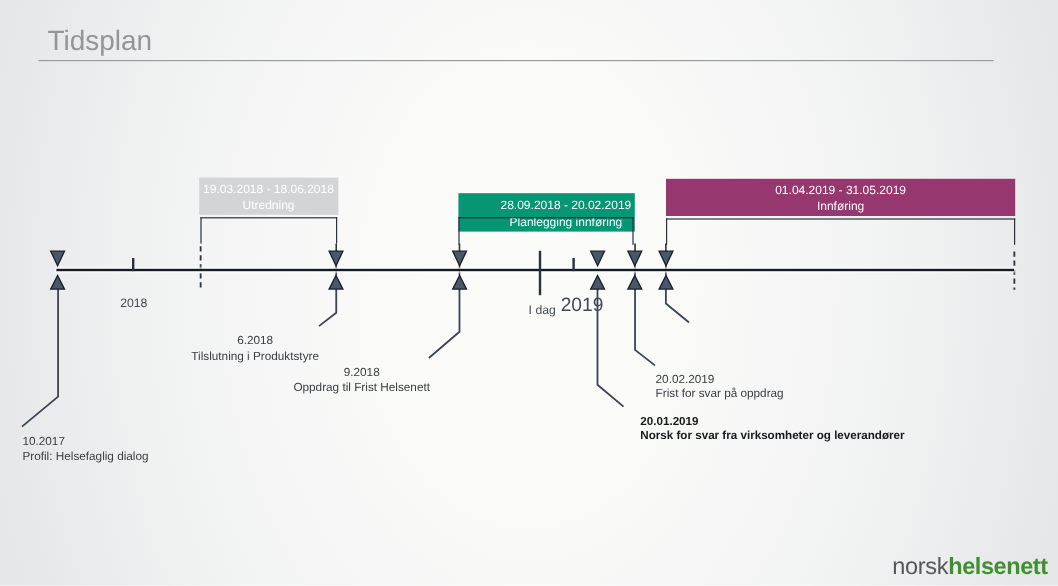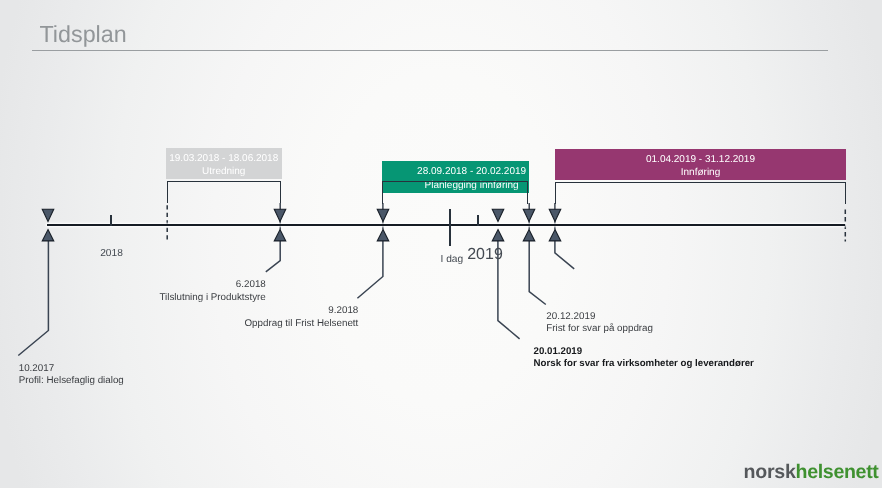--- a/index.html
+++ b/index.html
@@ -13,21 +13,21 @@
   }
   .abs{position:absolute;}
   .txt{position:absolute;white-space:nowrap;line-height:1;}
 
   
   #title{left:39.5px;top:23.2px;font-size:23.3px;color:#929699;font-weight:400;}
   #title-rule{left:32px;top:50px;width:796px;height:1px;background:#9a9ea1;}
 
   
   #logo{left:743.5px;top:463px;font-size:19.6px;line-height:1;letter-spacing:-0.25px;}
-  #logo .n{color:#55585b;font-weight:700;}
+  #logo .n{color:#55585b;font-weight:400;}
   #logo .h{color:#3f9130;font-weight:700;letter-spacing:-0.35px;}
 
   
   #axis{left:47px;top:223.7px;width:798px;height:2.2px;background:#161c24;
         box-shadow:0 0 2.2px 1.1px rgba(255,255,255,.95);}
 
   .tick{position:absolute;background:#28323c;width:1.6px;}
   #tick-2018{left:110.1px;top:215.2px;height:10.5px;}
   #tick-2019{left:477.2px;top:215.2px;height:10.5px;}
   #tick-idag{left:449.1px;top:209px;height:36.5px;width:1.9px;}
@@ -52,21 +52,21 @@
   .yr{position:absolute;font-size:9.8px;color:#444a52;}
   .idag{position:absolute;font-size:9.8px;color:#444a52;}
 
   
   #cl1{left:18.7px;top:362.7px;}
   #cl2{left:159.2px;top:276.6px;}
   #cl3{left:236.9px;top:302.2px;}
   #cl4{left:520.6px;top:345.5px;}
   #cl5{left:546.3px;top:310.8px;}
   #cl6{left:576.2px;top:275.7px;}
-  #cl2,#cl3{text-align:right;margin-left:30px;}
+  #cl2,#cl3{text-align:center;margin-left:30px;}
   #cl2{left:auto;right:616.2px;top:279.2px;}
   #cl3{left:auto;right:523.7px;top:305.1px;}
 
   #yr-2018{left:100.2px;top:247.5px;font-size:10.2px;}
   #yr-2019{left:467.2px;top:246.2px;font-size:16px;}
   #lbl-idag{left:440.5px;top:253.5px;font-size:10.2px;}
 
   
   #ph-utredning  {left:166px;top:147.6px;width:115.5px;height:31.8px;background:#d3d4d5;}
   #ph-planlegging{left:382px;top:161px;width:147.2px;height:31.8px;background:#069674;padding-left:32px;}
@@ -102,21 +102,21 @@
   </div>
   <div class="bracket" id="br-utredning"></div>
 
   <div class="phase" id="ph-planlegging">
     <div class="l1">28.09.2018 - 20.02.2019</div>
     <div class="l2">Planlegging innføring</div>
   </div>
   <div class="bracket" id="br-planlegging"></div>
 
   <div class="phase" id="ph-innforing">
-    <div class="l1">01.04.2019 - 31.12.2019</div>
+    <div class="l1">01.04.2019 - 31.05.2019</div>
     <div class="l2">Innføring</div>
   </div>
   <div class="bracket" id="br-innforing"></div>
 
   <svg id="dashes" width="882" height="488">
     <g fill="none" stroke="#28323c" stroke-width="1.5" stroke-dasharray="4.4 3.1">
       <path d="M167.2 205.2 L167.2 239.8"></path>
       <path d="M845.3 209.6 L845.3 241.4"></path>
     </g>
   </svg>
@@ -194,17 +194,17 @@
     </div>
   <div class="lbl" id="cl3">
       <span class="d">9.2018</span>
       <span class="t">Oppdrag til Frist Helsenett</span>
     </div>
   <div class="lbl bold" id="cl4">
       <span class="d">20.01.2019</span>
       <span class="t">Norsk for svar fra virksomheter og leverandører</span>
     </div>
   <div class="lbl" id="cl5">
-      <span class="d">20.12.2019</span>
+      <span class="d">20.02.2019</span>
       <span class="t">Frist for svar på oppdrag</span>
     </div>
 
 </div>
 
 </body></html>

